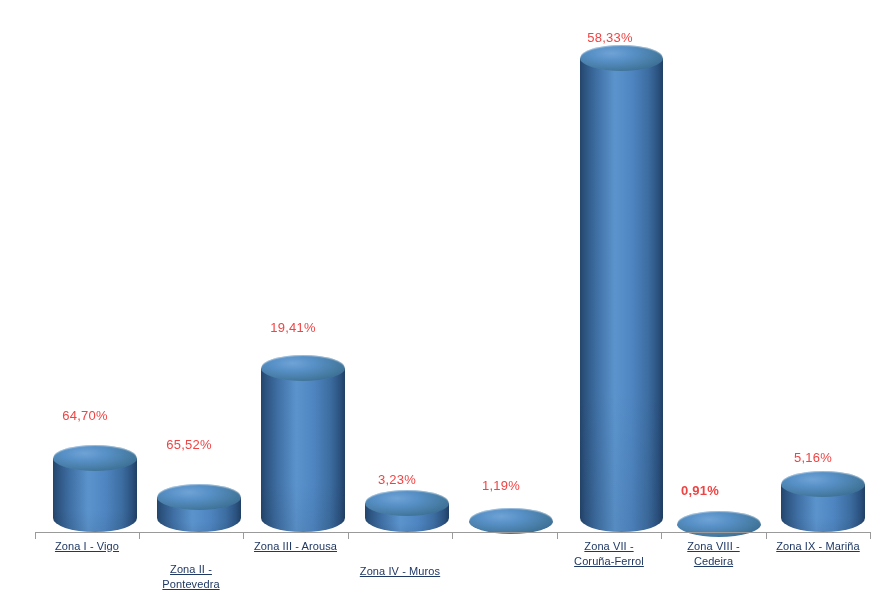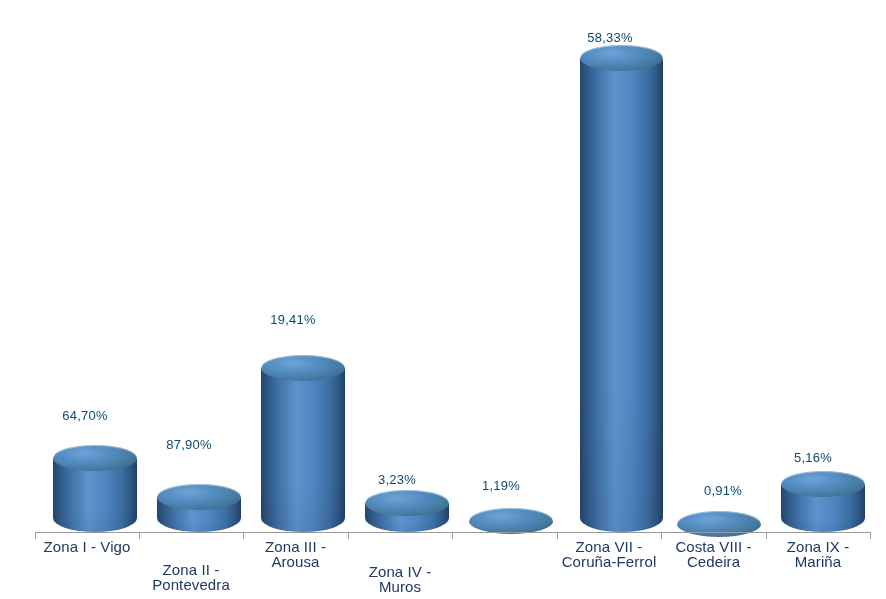--- a/index.html
+++ b/index.html
@@ -85,34 +85,35 @@
     border-radius:0 0 50% 50% / 0 0 14px 14px;
     background:linear-gradient(to bottom, rgba(255,255,255,0) 70%, rgba(0,0,0,.06) 100%);
     pointer-events:none;
   }
 
   
   .value-label{
     position:absolute;
     text-align:center;
     font-size:13px;
-    color:#0c4a6e;
+    color:#ef4444;
     letter-spacing:.2px;
     white-space:nowrap;
   }
 
   
   .cat-label{
     position:absolute;
     top:539px;
     text-align:center;
-    font-size:15px;
+    font-size:11px;
     line-height:15px;
     color:#1F3864;
     letter-spacing:.1px;
+    text-decoration:underline;
   }
 </style>
 </head>
 <body>
 
 <div id="chart">
 
   <div class="plot">
 
     <div class="bar" style="left:18px;width:84px;height:74px;">
@@ -167,31 +168,31 @@
     <div class="bar" style="left:746px;width:84px;height:48px;">
       <div class="bar-bottom"></div>
       <div class="bar-body"></div>
       <div class="bar-shade"></div>
       <div class="bar-top"></div>
     </div>
   </div>
 
   <div class="value-label" style="left:43px;top:408px;width:84px;">64,70%</div>
 
-  <div class="value-label" style="left:147px;top:437px;width:84px;">87,90%</div>
-
-  <div class="value-label" style="left:246px;top:312px;width:94px;">19,41%</div>
+  <div class="value-label" style="left:147px;top:437px;width:84px;">65,52%</div>
+
+  <div class="value-label" style="left:246px;top:320px;width:94px;">19,41%</div>
 
   <div class="value-label" style="left:355px;top:429px;width:84px;margin-top:43px;">3,23%</div>
 
   <div class="value-label" style="left:459px;top:478px;width:84px;">1,19%</div>
 
   <div class="value-label" style="left:563px;top:30px;width:94px;">58,33%</div>
 
-  <div class="value-label" style="left:681px;top:483px;width:84px;">0,91%</div>
+  <div class="value-label" style="left:658px;top:483px;width:84px;font-weight:bold;">0,91%</div>
 
   <div class="value-label" style="left:771px;top:450px;width:84px;">5,16%</div>
 
   <div class="axis-line"></div>
   <div class="tick" style="left:35px;"></div>
   <div class="tick" style="left:139px;"></div>
   <div class="tick" style="left:243px;"></div>
   <div class="tick" style="left:348px;"></div>
   <div class="tick" style="left:452px;"></div>
   <div class="tick" style="left:557px;"></div>
@@ -216,21 +217,21 @@
     <div>Zona IV - Muros</div>
   </div>
 
 
   <div class="cat-label" style="left:557px;width:104px;">
     <div>Zona VII -</div>
     <div>Coruña-Ferrol</div>
   </div>
 
   <div class="cat-label" style="left:661px;width:105px;">
-    <div>Costa VIII -</div>
+    <div>Zona VIII -</div>
     <div>Cedeira</div>
   </div>
 
   <div class="cat-label" style="left:766px;width:104px;">
     <div>Zona IX - Mariña</div>
   </div>
 
 </div>
 
 </body></html>

